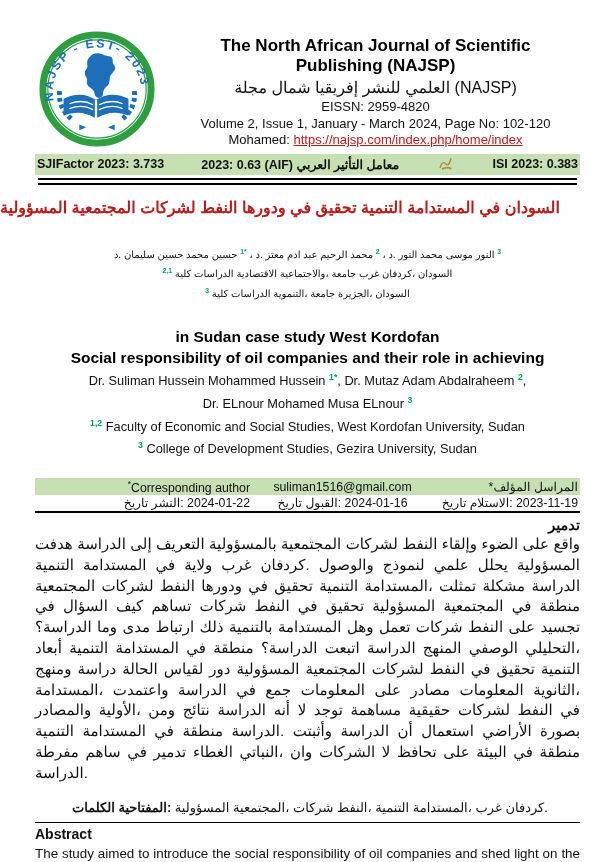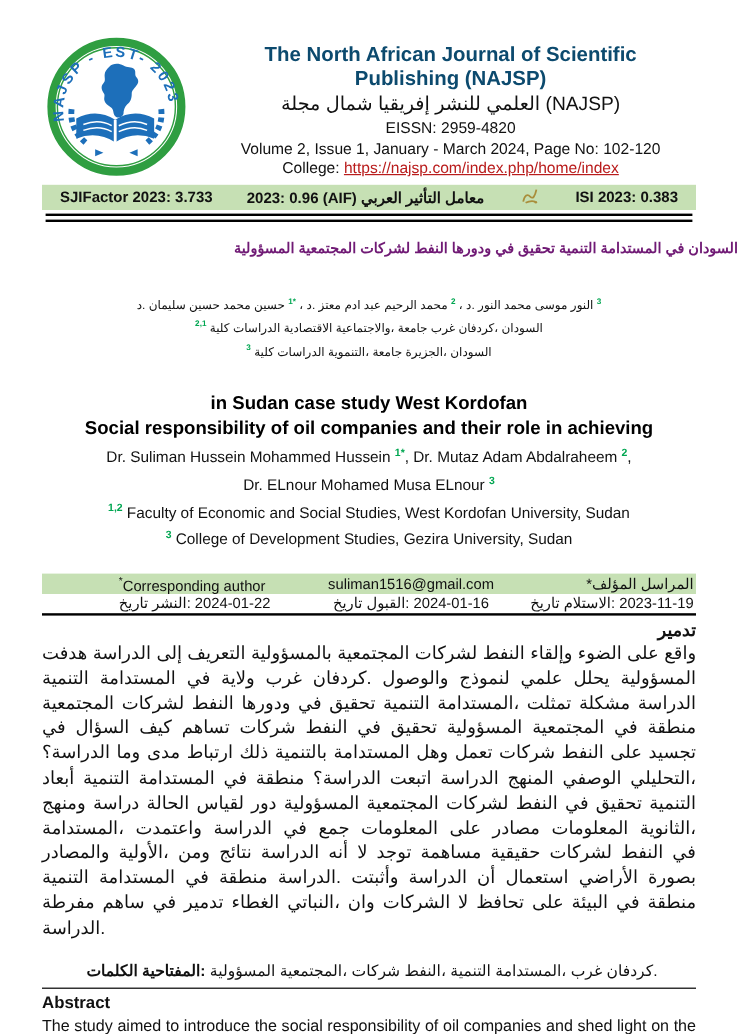--- a/index.html
+++ b/index.html
@@ -8,41 +8,41 @@
   
   .vw{direction:ltr;unicode-bidi:isolate;}
   .ar{direction:ltr;}
   sup.sg{color:#00A651;font-weight:bold;font-size:0.68em;}
   sup.dk{color:#111;font-weight:normal;}
   b{font-weight:bold;}
 
   .header{display:flex;padding:30px 18px 0 38px;}
   .logo{width:118px;height:118px;flex:0 0 118px;}
   .head-center{flex:1;text-align:center;padding:6px 6px 0 4px;}
-  .jtitle{font-weight:bold;font-size:17px;line-height:20px;color:#0c4a6e;}
+  .jtitle{font-weight:bold;font-size:17px;line-height:20px;color:#000000;}
   .jtitle-ar{font-size:16px;line-height:22px;margin-top:1px;}
   .meta-line{font-size:13px;line-height:16.5px;}
   a.link{color:#b91c1c;text-decoration:underline;}
 
   .metrics-bar{margin:5px 35px 0 35px;background:#C6E0B4;height:21px;
     display:flex;align-items:center;justify-content:space-between;
-    font-weight:bold;font-size:12.5px;padding:0 15px;}
+    font-weight:bold;font-size:12.5px;padding:0 2px;}
   .orn{display:inline-block;margin:0 2px;}
   .double-rule{margin:3px 38px 0 38px;height:3px;border-top:2.5px solid #000;border-bottom:2.5px solid #000;}
 
-  .ar-title{margin-top:11px;text-align:right;font-weight:bold;font-size:12px;line-height:23px;color:#701a75;}
+  .ar-title{margin-top:11px;text-align:left;font-weight:bold;font-size:16px;line-height:23px;color:#b91c1c;}
   .ar-authors{margin-top:25px;text-align:center;font-size:10px;line-height:16.5px;}
   .en-title{margin-top:23px;text-align:center;font-weight:bold;font-size:15.5px;line-height:21px;color:#000;}
   .en-authors{margin-top:0;text-align:center;font-size:12.8px;line-height:18.5px;}
 
   .corr{margin:19px 35px 0 35px;width:545px;font-size:12.3px;border-bottom:2px solid #000;}
   .corr-row{display:grid;grid-template-columns:215px 185px 145px;align-items:center;}
   .corr-row.g{background:#C6E0B4;height:17px;}
   .corr-row.d{height:16px;font-weight:normal;}
-  .c-left{padding-left:64px;text-align:left;}
+  .c-left{padding-left:64px;text-align:right;}
   .c-mid{text-align:center;}
   .c-right{text-align:right;padding-right:2px;}
 
   .abs-ar-head{margin:4px 35px 0 35px;text-align:right;font-weight:bold;font-size:14.5px;}
   .abs-ar{margin:1px 35px 0 35px;font-size:15px;line-height:20.8px;text-align:justify;}
   .keywords{margin:15px 35px 0 35px;padding-left:37px;font-size:13px;line-height:17px;}
   .rule{margin:6px 35px 0 35px;border-top:1.5px solid #000;}
   .abs-en-head{margin:3px 35px 0 35px;font-weight:bold;font-size:14px;line-height:17px;}
   .abs-en{margin:1px 35px 0 35px;font-size:13.4px;line-height:19.4px;text-align:justify;}
 </style>
@@ -70,27 +70,27 @@
       <path d="M98 62 q2 18 -14 30" stroke="#1D6FBA" stroke-width="5" stroke-dasharray="4 3" fill="none"></path>
       <path d="M42 96 l7 3 l-7 3 z M78 96 l-7 3 l7 3 z" fill="#1D6FBA"></path>
     </svg>
 
     <div class="head-center">
       <div class="jtitle">The North African Journal of Scientific</div>
       <div class="jtitle">Publishing (NAJSP)</div>
       <div class="jtitle-ar ar"><span class="vw">مجلة</span> <span class="vw">شمال</span> <span class="vw">إفريقيا</span> <span class="vw">للنشر</span> <span class="vw">العلمي</span> <span class="vw">(NAJSP)</span></div>
       <div class="meta-line">EISSN: 2959-4820</div>
       <div class="meta-line">Volume 2, Issue 1, January - March 2024, Page No: 102-120</div>
-      <div class="meta-line"><span>College: </span><a class="link" href="#">https://najsp.com/index.php/home/index</a></div>
+      <div class="meta-line"><span>Mohamed: </span><a class="link" href="#">https://najsp.com/index.php/home/index</a></div>
     </div>
   </div>
 
   <div class="metrics-bar">
     <span>SJIFactor 2023: 3.733</span>
-    <span><span dir="rtl">معامل التأثير العربي (AIF) 2023: 0.96</span></span>
+    <span><span dir="rtl">معامل التأثير العربي (AIF) 2023: 0.63</span></span>
     <svg class="orn" width="15" height="14" viewBox="0 0 15 14">
       <path d="M2 11 q2 -8 6 -4 q3 3 5 -6 M4 12 q4 -2 8 -1" stroke="#A98E3B" stroke-width="1.5" fill="none"></path>
       <circle cx="12.5" cy="11.5" r="1.1" fill="#A98E3B"></circle>
     </svg>
     <span>ISI 2023: 0.383</span>
   </div>
 
   <div class="double-rule"></div>
 
   <div class="ar-title ar">

